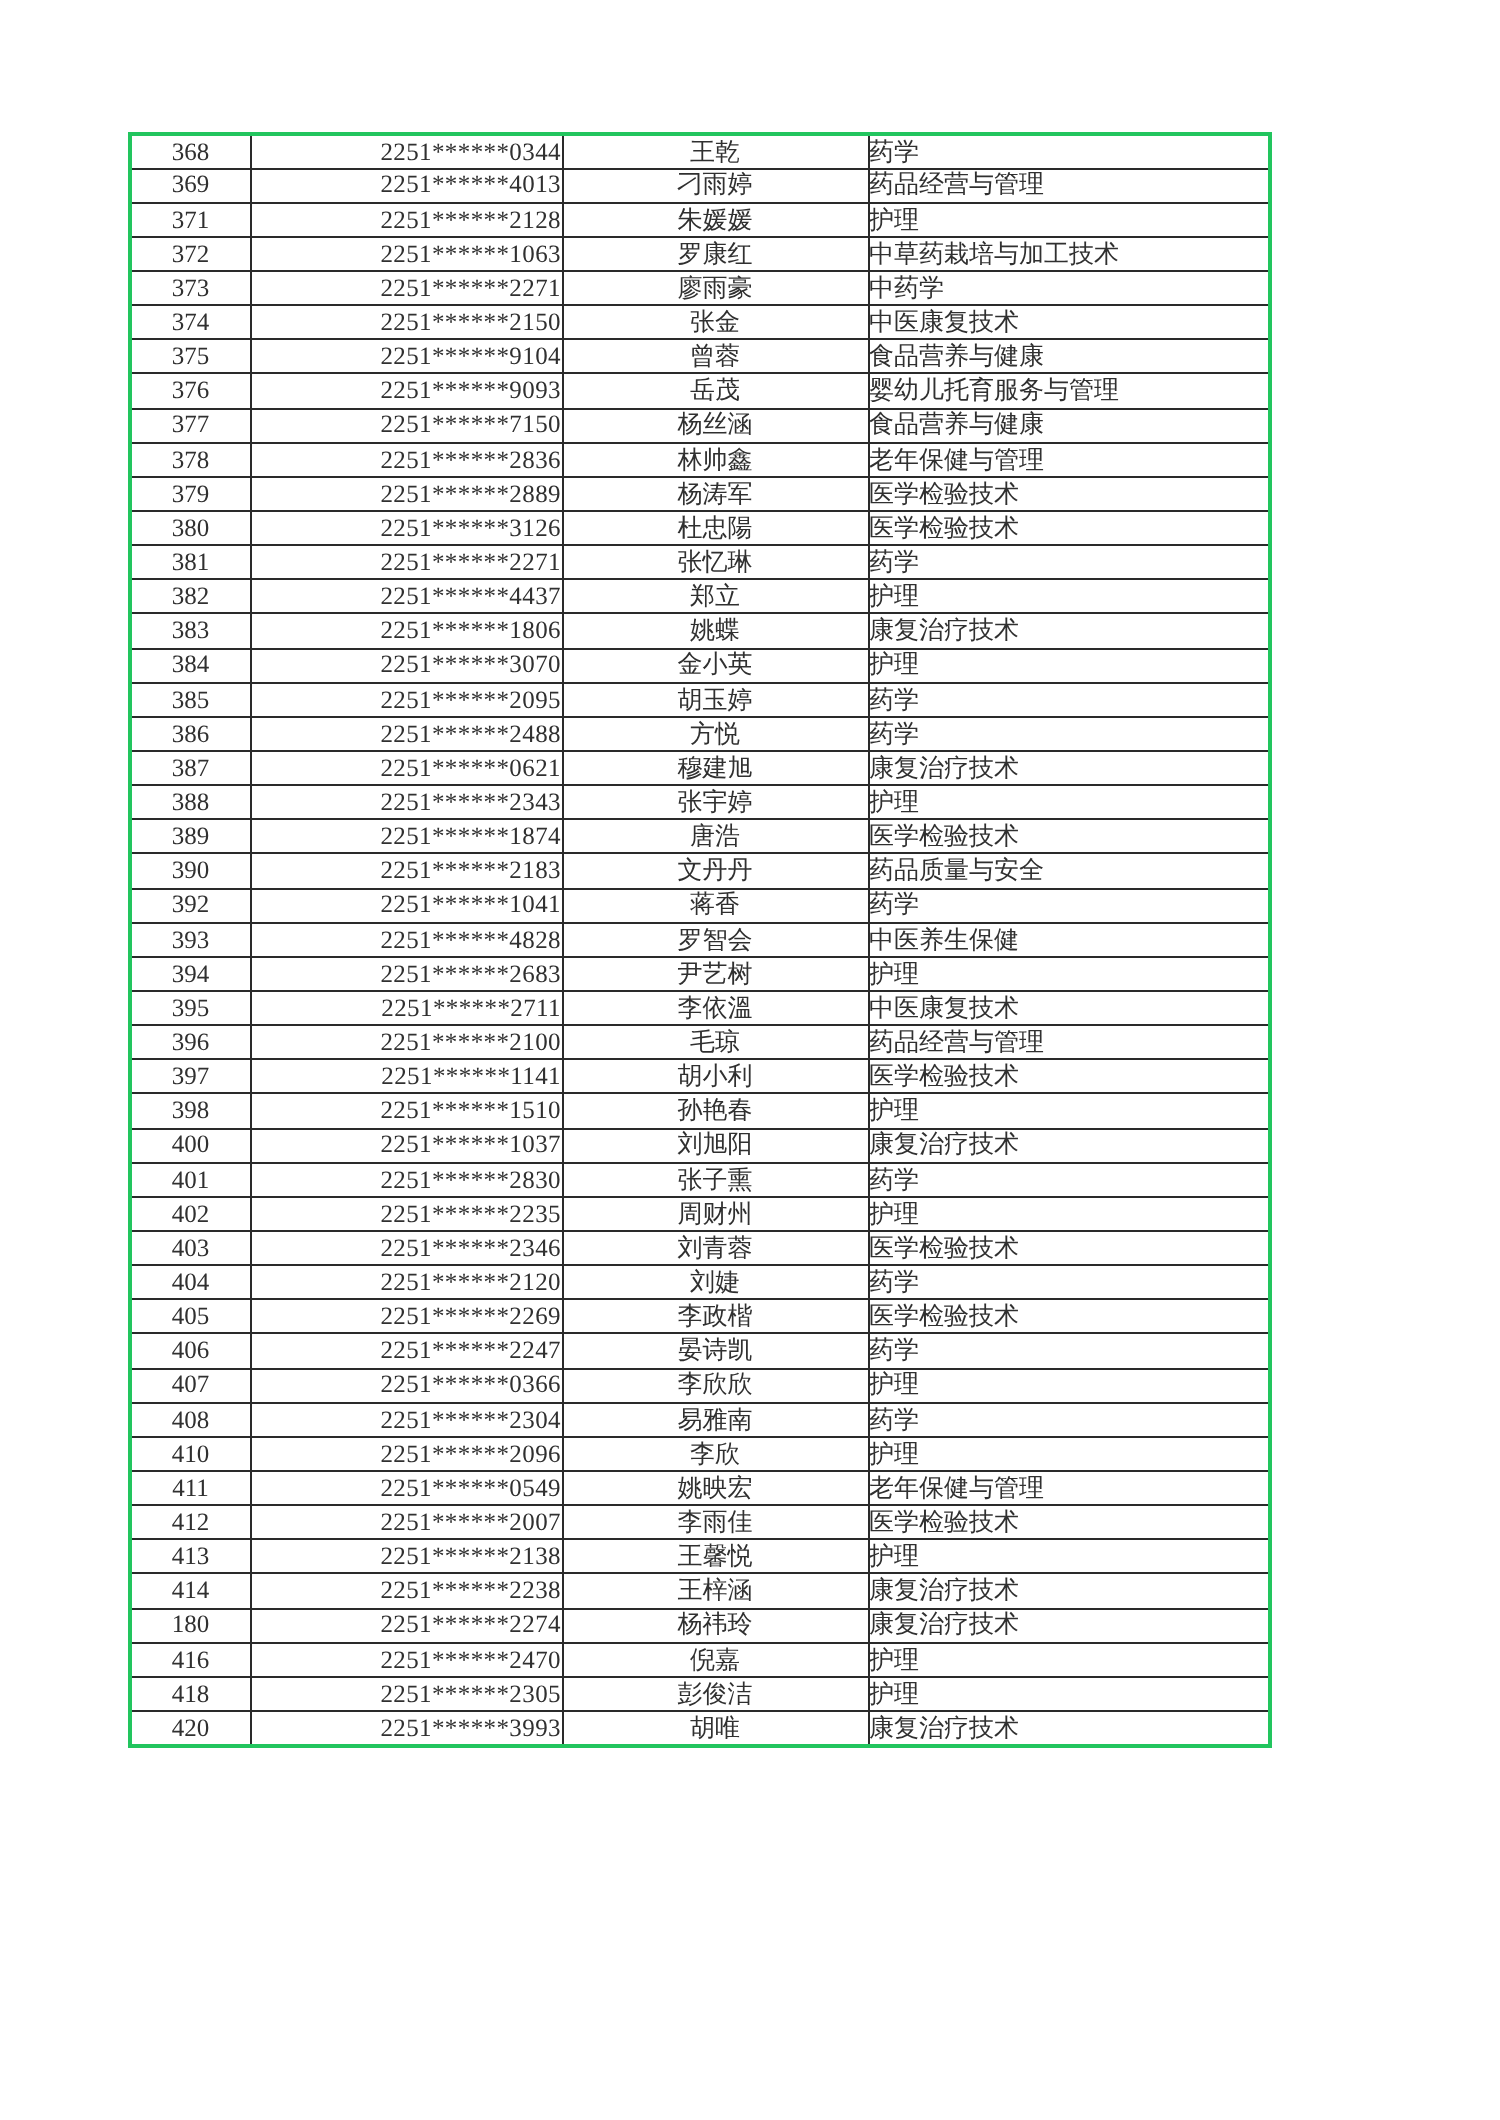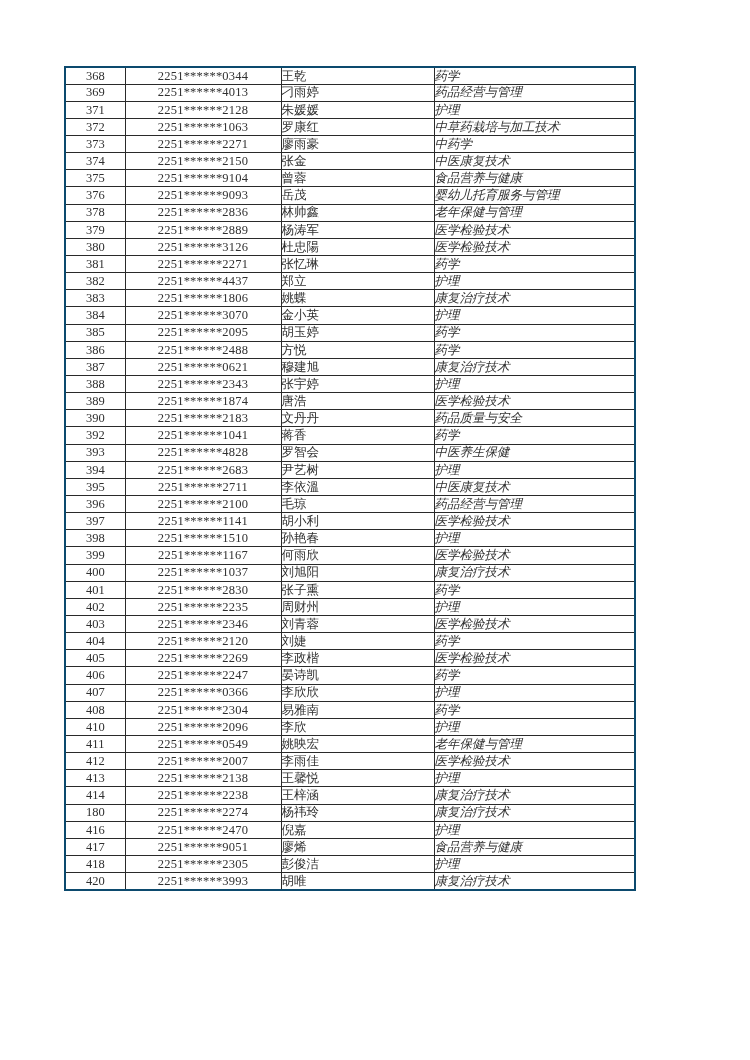--- a/index.html
+++ b/index.html
@@ -18,37 +18,37 @@
   }
   .roster-wrap {
     position: absolute;
     left: 64px;
     top: 66px;
   }
   table.roster {
     border-collapse: collapse;
     table-layout: fixed;
     width: 570px;
-    border: 2px solid #0c4a6e;
+    border: 2px solid #22c55e;
   }
   table.roster td {
     border: 1px solid #2a2a2a;
     height: 17.15px;
     font-size: 12.5px;
     line-height: 1;
     color: #303030;
     white-space: nowrap;
     overflow: hidden;
     vertical-align: middle;
     padding: 0;
   }
   td.c-no    { width: 60px;  text-align: center; }
-  td.c-id    { width: 156px; text-align: center; letter-spacing: 0.2px; }
-  td.c-name  { width: 153px; }
-  td.c-major { width: 201px; text-align: left; padding-left: 3px; font-style: italic; }
+  td.c-id    { width: 156px; text-align: right; letter-spacing: 0.2px; }
+  td.c-name  { width: 153px; text-align: center; }
+  td.c-major { width: 201px; text-align: left; padding-left: 3px; }
 </style>
 </head>
 <body>
 
 <div class="page">
   <div class="roster-wrap">
     <table class="roster">
       <colgroup>
         <col style="width:60px">
         <col style="width:156px">
@@ -106,20 +106,26 @@
     <td class="c-major">食品营养与健康</td>
   </tr>
 
   <tr>
     <td class="c-no">376</td>
     <td class="c-id">2251******9093</td>
     <td class="c-name">岳茂</td>
     <td class="c-major">婴幼儿托育服务与管理</td>
   </tr>
 
+  <tr>
+    <td class="c-no">377</td>
+    <td class="c-id">2251******7150</td>
+    <td class="c-name">杨丝涵</td>
+    <td class="c-major">食品营养与健康</td>
+  </tr>
 
   <tr>
     <td class="c-no">378</td>
     <td class="c-id">2251******2836</td>
     <td class="c-name">林帅鑫</td>
     <td class="c-major">老年保健与管理</td>
   </tr>
 
   <tr>
     <td class="c-no">379</td>
@@ -248,26 +254,20 @@
     <td class="c-major">医学检验技术</td>
   </tr>
 
   <tr>
     <td class="c-no">398</td>
     <td class="c-id">2251******1510</td>
     <td class="c-name">孙艳春</td>
     <td class="c-major">护理</td>
   </tr>
 
-  <tr>
-    <td class="c-no">399</td>
-    <td class="c-id">2251******1167</td>
-    <td class="c-name">何雨欣</td>
-    <td class="c-major">医学检验技术</td>
-  </tr>
 
   <tr>
     <td class="c-no">400</td>
     <td class="c-id">2251******1037</td>
     <td class="c-name">刘旭阳</td>
     <td class="c-major">康复治疗技术</td>
   </tr>
 
   <tr>
     <td class="c-no">401</td>
@@ -368,26 +368,20 @@
     <td class="c-major">康复治疗技术</td>
   </tr>
 
   <tr>
     <td class="c-no">416</td>
     <td class="c-id">2251******2470</td>
     <td class="c-name">倪嘉</td>
     <td class="c-major">护理</td>
   </tr>
 
-  <tr>
-    <td class="c-no">417</td>
-    <td class="c-id">2251******9051</td>
-    <td class="c-name">廖烯</td>
-    <td class="c-major">食品营养与健康</td>
-  </tr>
 
   <tr>
     <td class="c-no">418</td>
     <td class="c-id">2251******2305</td>
     <td class="c-name">彭俊洁</td>
     <td class="c-major">护理</td>
   </tr>
 
 
   <tr>

